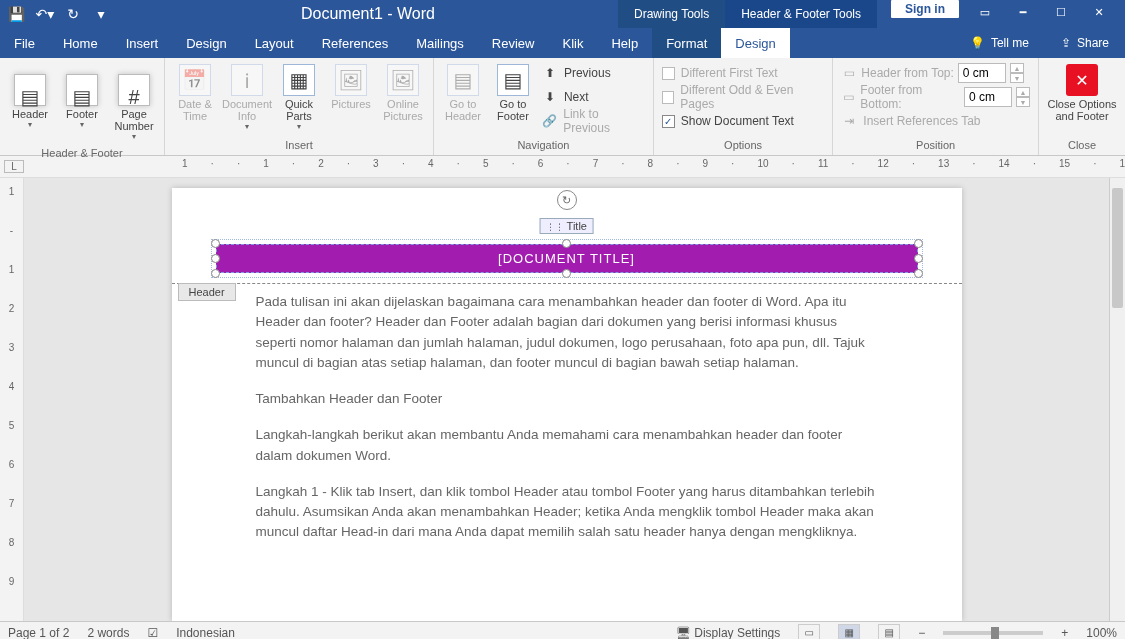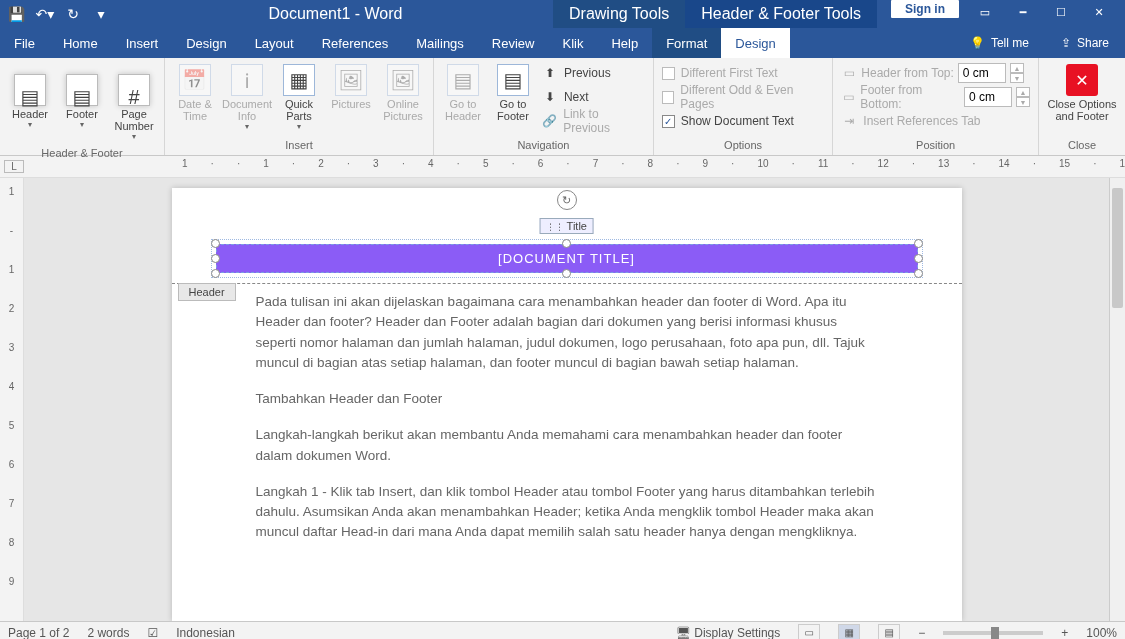--- a/index.html
+++ b/index.html
@@ -4,21 +4,21 @@
 <style>
 * { margin: 0; padding: 0; box-sizing: border-box; font-family: "Segoe UI", Tahoma, sans-serif; }
 body { width: 1125px; height: 639px; overflow: hidden; background: #fff; font-size: 12px; color: #444; }
 
 
 .titlebar { display:flex; align-items:stretch; height:28px; background:#2b579a; color:#fff; }
 .qat { display:flex; align-items:center; gap:6px; padding:0 6px; }
 .qat-btn { width:22px; height:22px; display:flex; align-items:center; justify-content:center; color:#fff; font-size:14px; }
 .title-center { flex:1; display:flex; align-items:center; justify-content:center; font-size:16px; }
 .context-tabs { display:flex; }
-.context-tab { display:flex; align-items:center; padding:0 16px; font-size:16px; background:#204d84; }
+.context-tab { display:flex; align-items:center; padding:0 16px; font-size:12px; background:#204d84; }
 .context-tab.hf { background:#19478a; }
 .right-titlebar { display:flex; align-items:flex-start; gap:14px; padding:0 14px; }
 .signin { background:#fff; color:#2b579a; padding:2px 14px; font-weight:600; font-size:12px; border-radius:1px; }
 .win-btn { width:24px; height:24px; display:flex; align-items:center; justify-content:center; font-size:11px; }
 
 
 .menubar { display:flex; align-items:stretch; height:30px; background:#2b579a; color:#fff; }
 .menu-item { display:flex; align-items:center; padding:0 14px; font-size:13px; }
 .menu-item.format { background:#204d84; }
 .menu-item.design-active { background:#fff; color:#2b579a; }
@@ -55,21 +55,21 @@
 .rulerbar .ruler span{ letter-spacing:0; margin-right:23px; }
 
 
 .workarea { display:flex; height:443px; background:#e6e6e6; overflow:hidden; }
 .vruler { width:24px; background:#f3f3f3; border-right:1px solid #ddd; display:flex; flex-direction:column; align-items:center; padding-top:8px; gap:28px; font-size:10px; color:#666;}
 .canvas { flex:1; display:flex; justify-content:center; overflow:hidden; }
 .page { width:790px; background:#fff; margin-top:10px; box-shadow:0 0 6px rgba(0,0,0,.2); padding:14px 0 0; position:relative; }
 .rotate-handle { position:absolute; top:2px; left:50%; transform:translateX(-50%); width:20px; height:20px; border:1.5px solid #888; border-radius:50%; display:flex; align-items:center; justify-content:center; font-size:11px; color:#666; }
 .title-tag { position:absolute; top:30px; left:50%; transform:translateX(-50%); background:#eef; border:1px solid #9ab; padding:1px 6px; font-size:11px; }
 .title-shape-wrap { margin:42px 44px 10px; position:relative; }
-.title-shape { background:#8b5cf6; color:#fff; text-align:center; padding:6px; border:1.5px dashed #7aa0e0; letter-spacing:1px; font-size:13px; outline:1px dotted #9fb9e2; outline-offset:4px;}
+.title-shape { background:#a21caf; color:#fff; text-align:center; padding:6px; border:1.5px dashed #7aa0e0; letter-spacing:1px; font-size:13px; outline:1px dotted #9fb9e2; outline-offset:4px;}
 .handle { position:absolute; width:9px; height:9px; background:#fff; border:1px solid #888; border-radius:50%; }
 .h-nw{top:-5px;left:-5px}.h-n{top:-5px;left:50%;margin-left:-5px}.h-ne{top:-5px;right:-5px}
 .h-w{top:50%;left:-5px;margin-top:-5px}.h-e{top:50%;right:-5px;margin-top:-5px}
 .h-sw{bottom:-5px;left:-5px}.h-s{bottom:-5px;left:50%;margin-left:-5px}.h-se{bottom:-5px;right:-5px}
 .header-divider { border-top:1.5px dashed #888; margin:10px 0 0; position:relative; }
 .header-tag { position:absolute; left:6px; top:-1px; background:#e8e8e8; border:1px solid #bbb; padding:2px 10px; font-size:11px; }
 .doc-body { padding:8px 84px 20px; color:#666; font-size:13.5px; line-height:1.5; }
 .doc-body p { margin-bottom:16px; }
 .scrolly { width:16px; background:#f0f0f0; border-left:1px solid #ccc; position:relative;}
 .thumb { position:absolute; top:10px; left:2px; right:2px; height:120px; background:#c8c8c8; border-radius:2px;}

